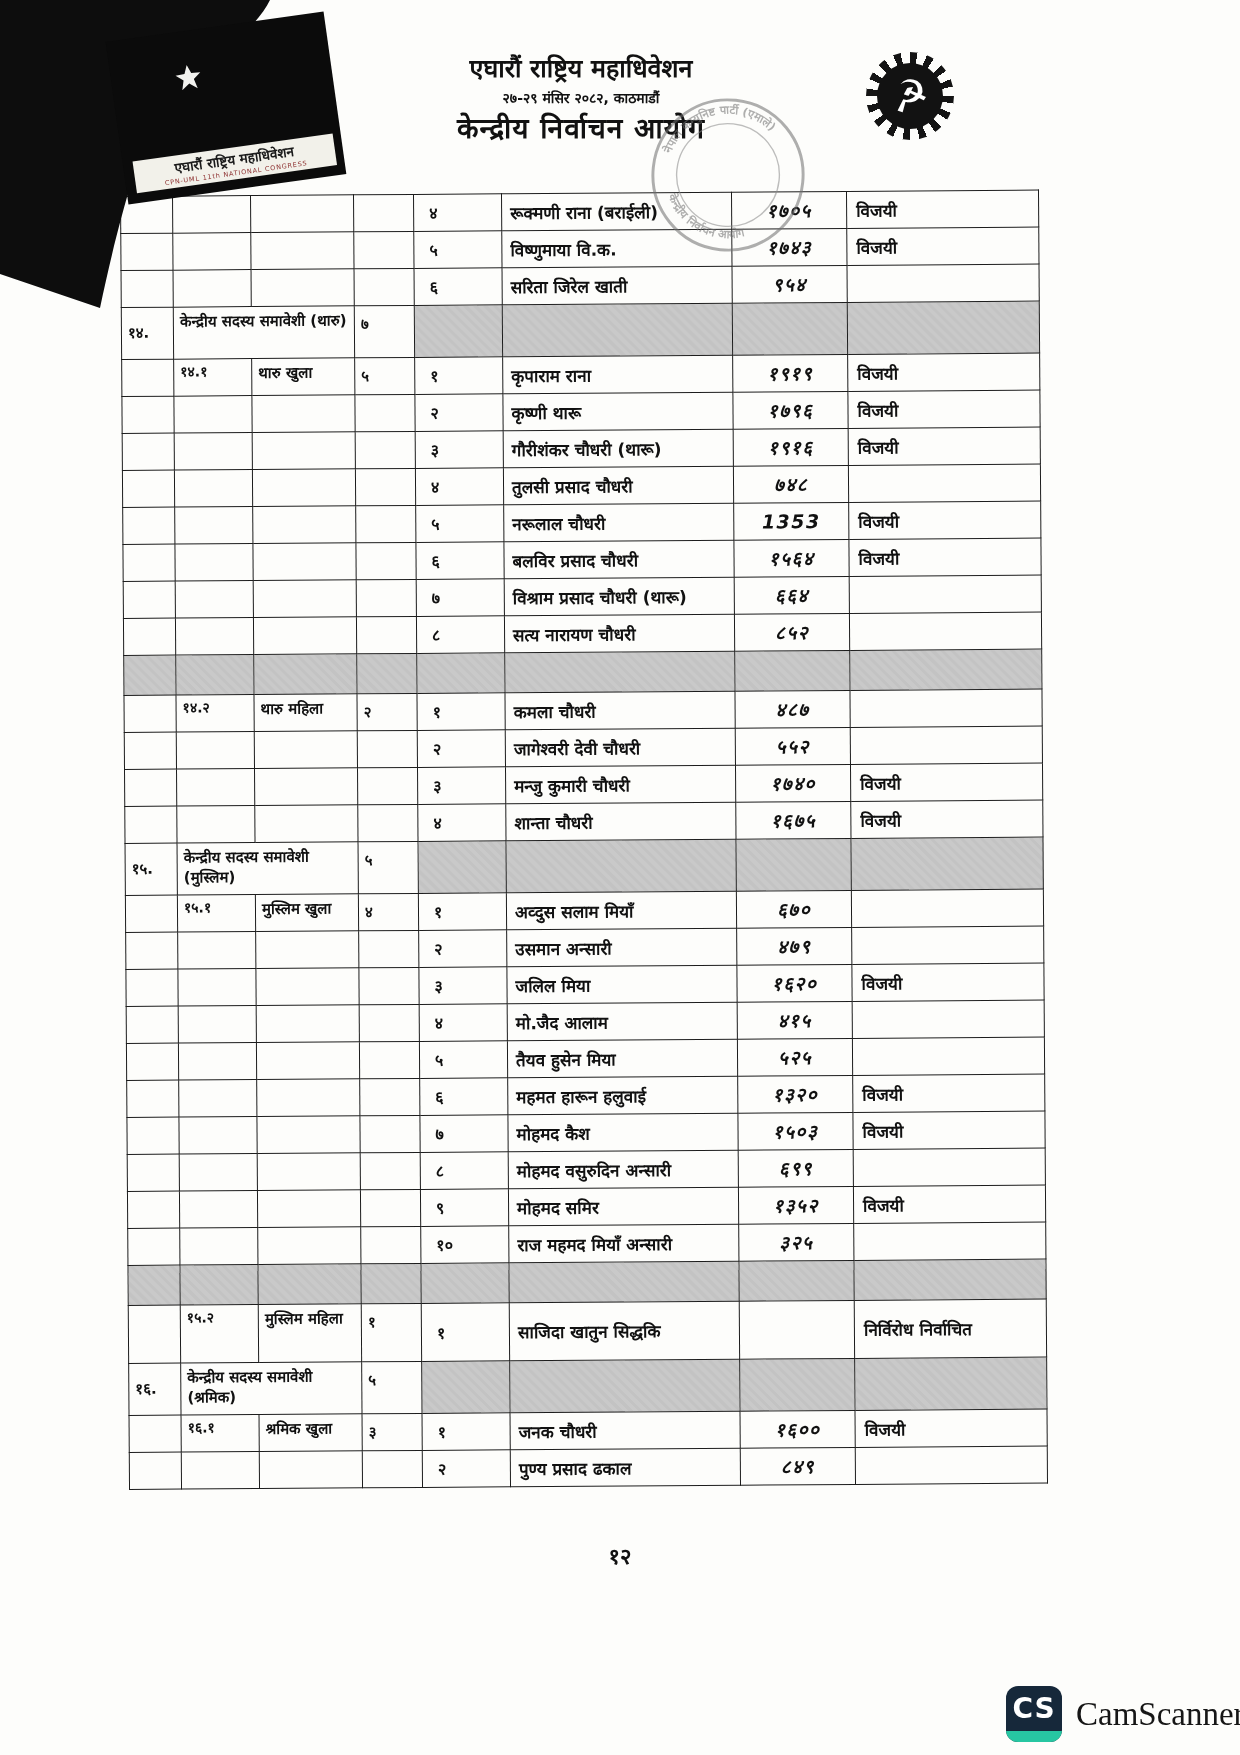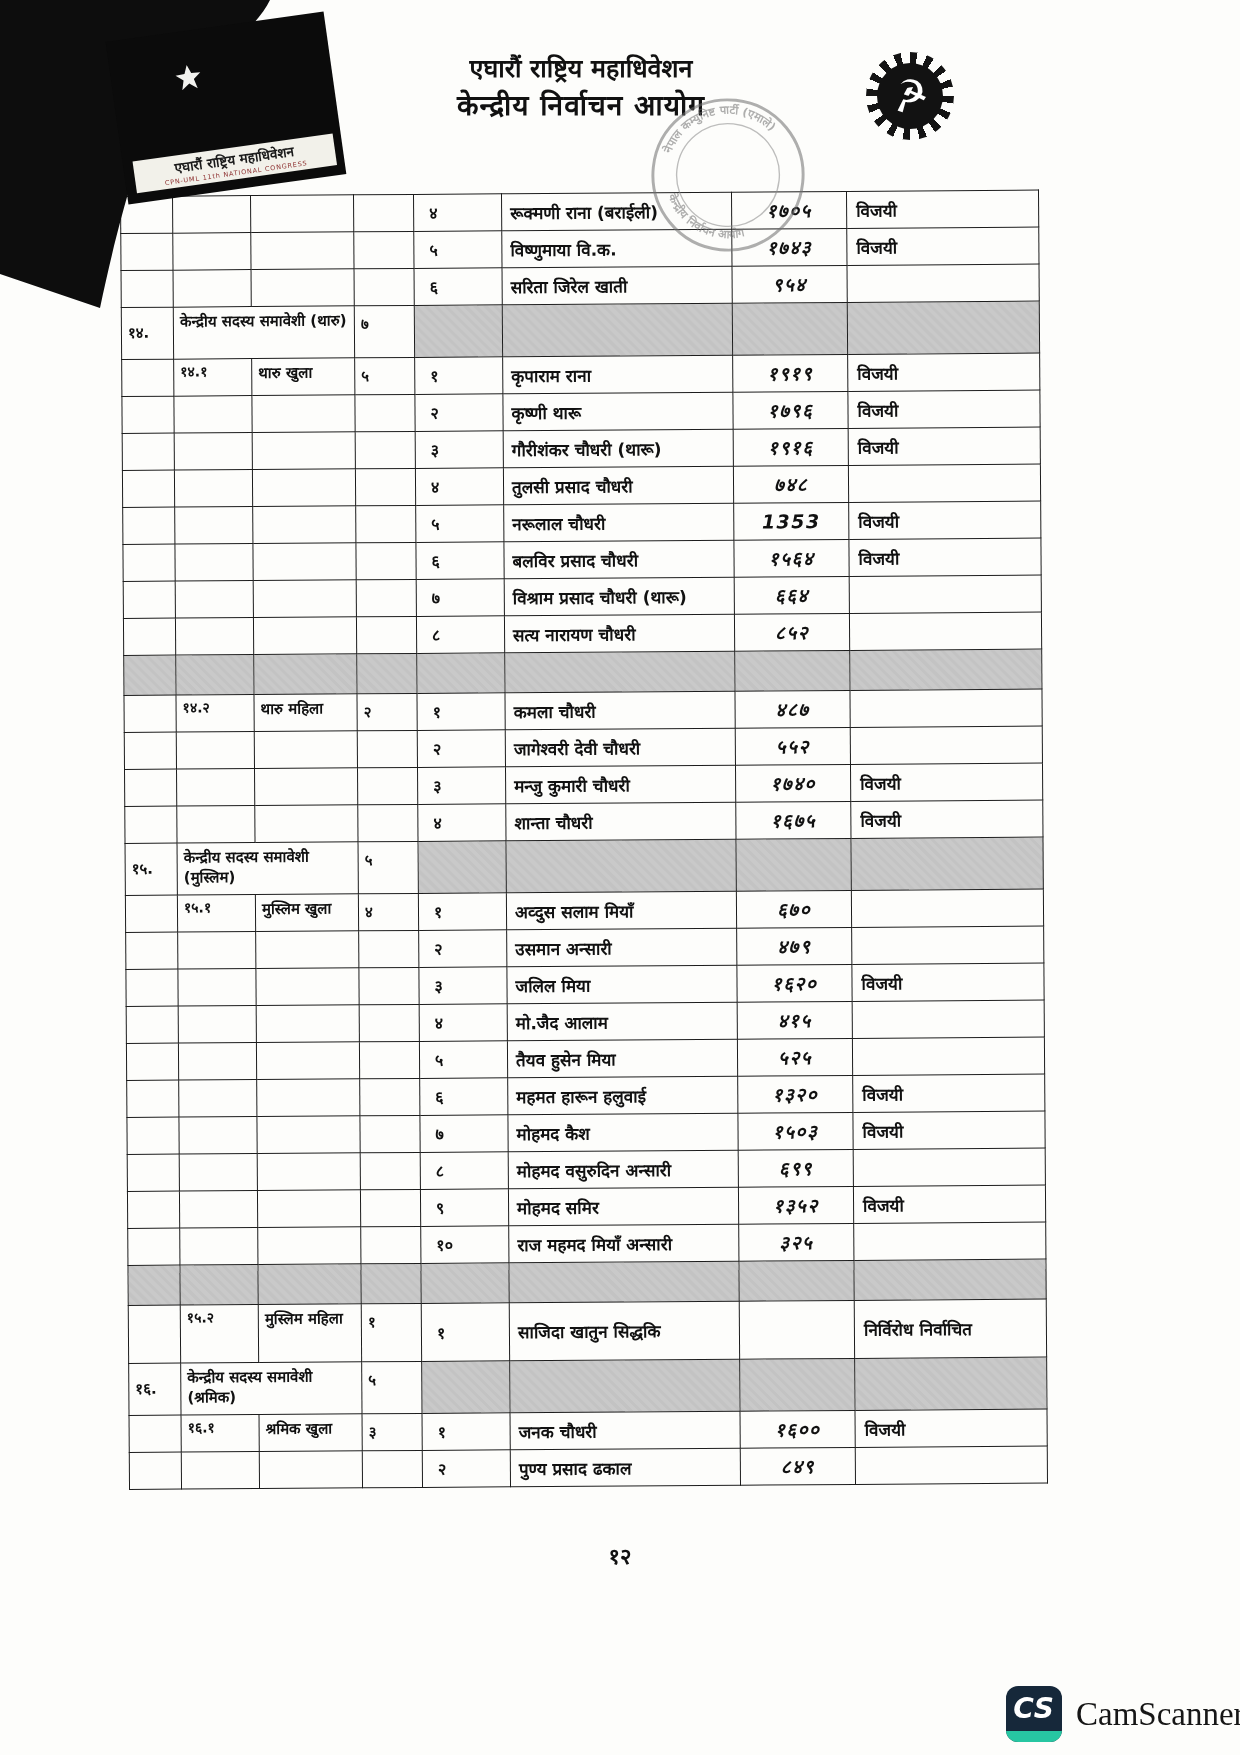--- a/index.html
+++ b/index.html
@@ -55,21 +55,21 @@
   .c-name{font-size:17px;padding-left:8px;white-space:nowrap;}
   .c-votes{font-size:19px;text-align:center;letter-spacing:1.5px;font-style:italic;}
   .c-result{font-size:17px;padding-left:9px;white-space:nowrap;}
 
   
   .page-number{position:absolute;left:0;top:1540px;width:1240px;text-align:center;
                font-size:22px;font-weight:700;z-index:2;}
   .cs-badge{position:absolute;left:1006px;top:1686px;display:flex;align-items:center;gap:14px;z-index:4;}
   .cs-icon{width:56px;height:56px;border-radius:12px;background:#16283a;position:relative;overflow:hidden;}
   .cs-txt{position:absolute;top:0;left:0;right:0;height:45px;display:flex;align-items:center;
-          justify-content:center;color:#fff;font-weight:800;font-size:28px;letter-spacing:1px;font-style:italic;}
+          justify-content:center;color:#fff;font-weight:800;font-size:28px;letter-spacing:1px;}
   .cs-bar{position:absolute;left:0;right:0;bottom:0;height:11px;background:#27c6a2;}
   .cs-name{font-family:"Liberation Serif",serif;font-size:33px;color:#161616;}
 </style>
 </head>
 <body>
 
 <div class="page">
 
   <svg class="corner-shadow" viewBox="0 0 360 315">
     <path d="M0,0 L270,0 C252,38 176,86 152,128 C136,158 116,232 100,308 L0,274 Z" fill="#0d0d0d"></path>
@@ -82,20 +82,21 @@
   <div class="logo-plate">
     <div class="flag-star"></div>
     <div class="banner">
       <div class="banner-np">एघारौं राष्ट्रिय महाधिवेशन</div>
       <div class="banner-en">CPN-UML 11th NATIONAL CONGRESS</div>
     </div>
   </div>
 
   <div class="header-block">
     <div class="h2">एघारौं राष्ट्रिय महाधिवेशन</div>
+    <div class="h3">२७-२९ मंसिर २०८२, काठमाडौं</div>
     <div class="h4">केन्द्रीय निर्वाचन आयोग</div>
   </div>
 
   <div class="emblem">
     <div class="rays"></div>
     <div class="core">
         <span>☭</span>
       </div>
   </div>
 

